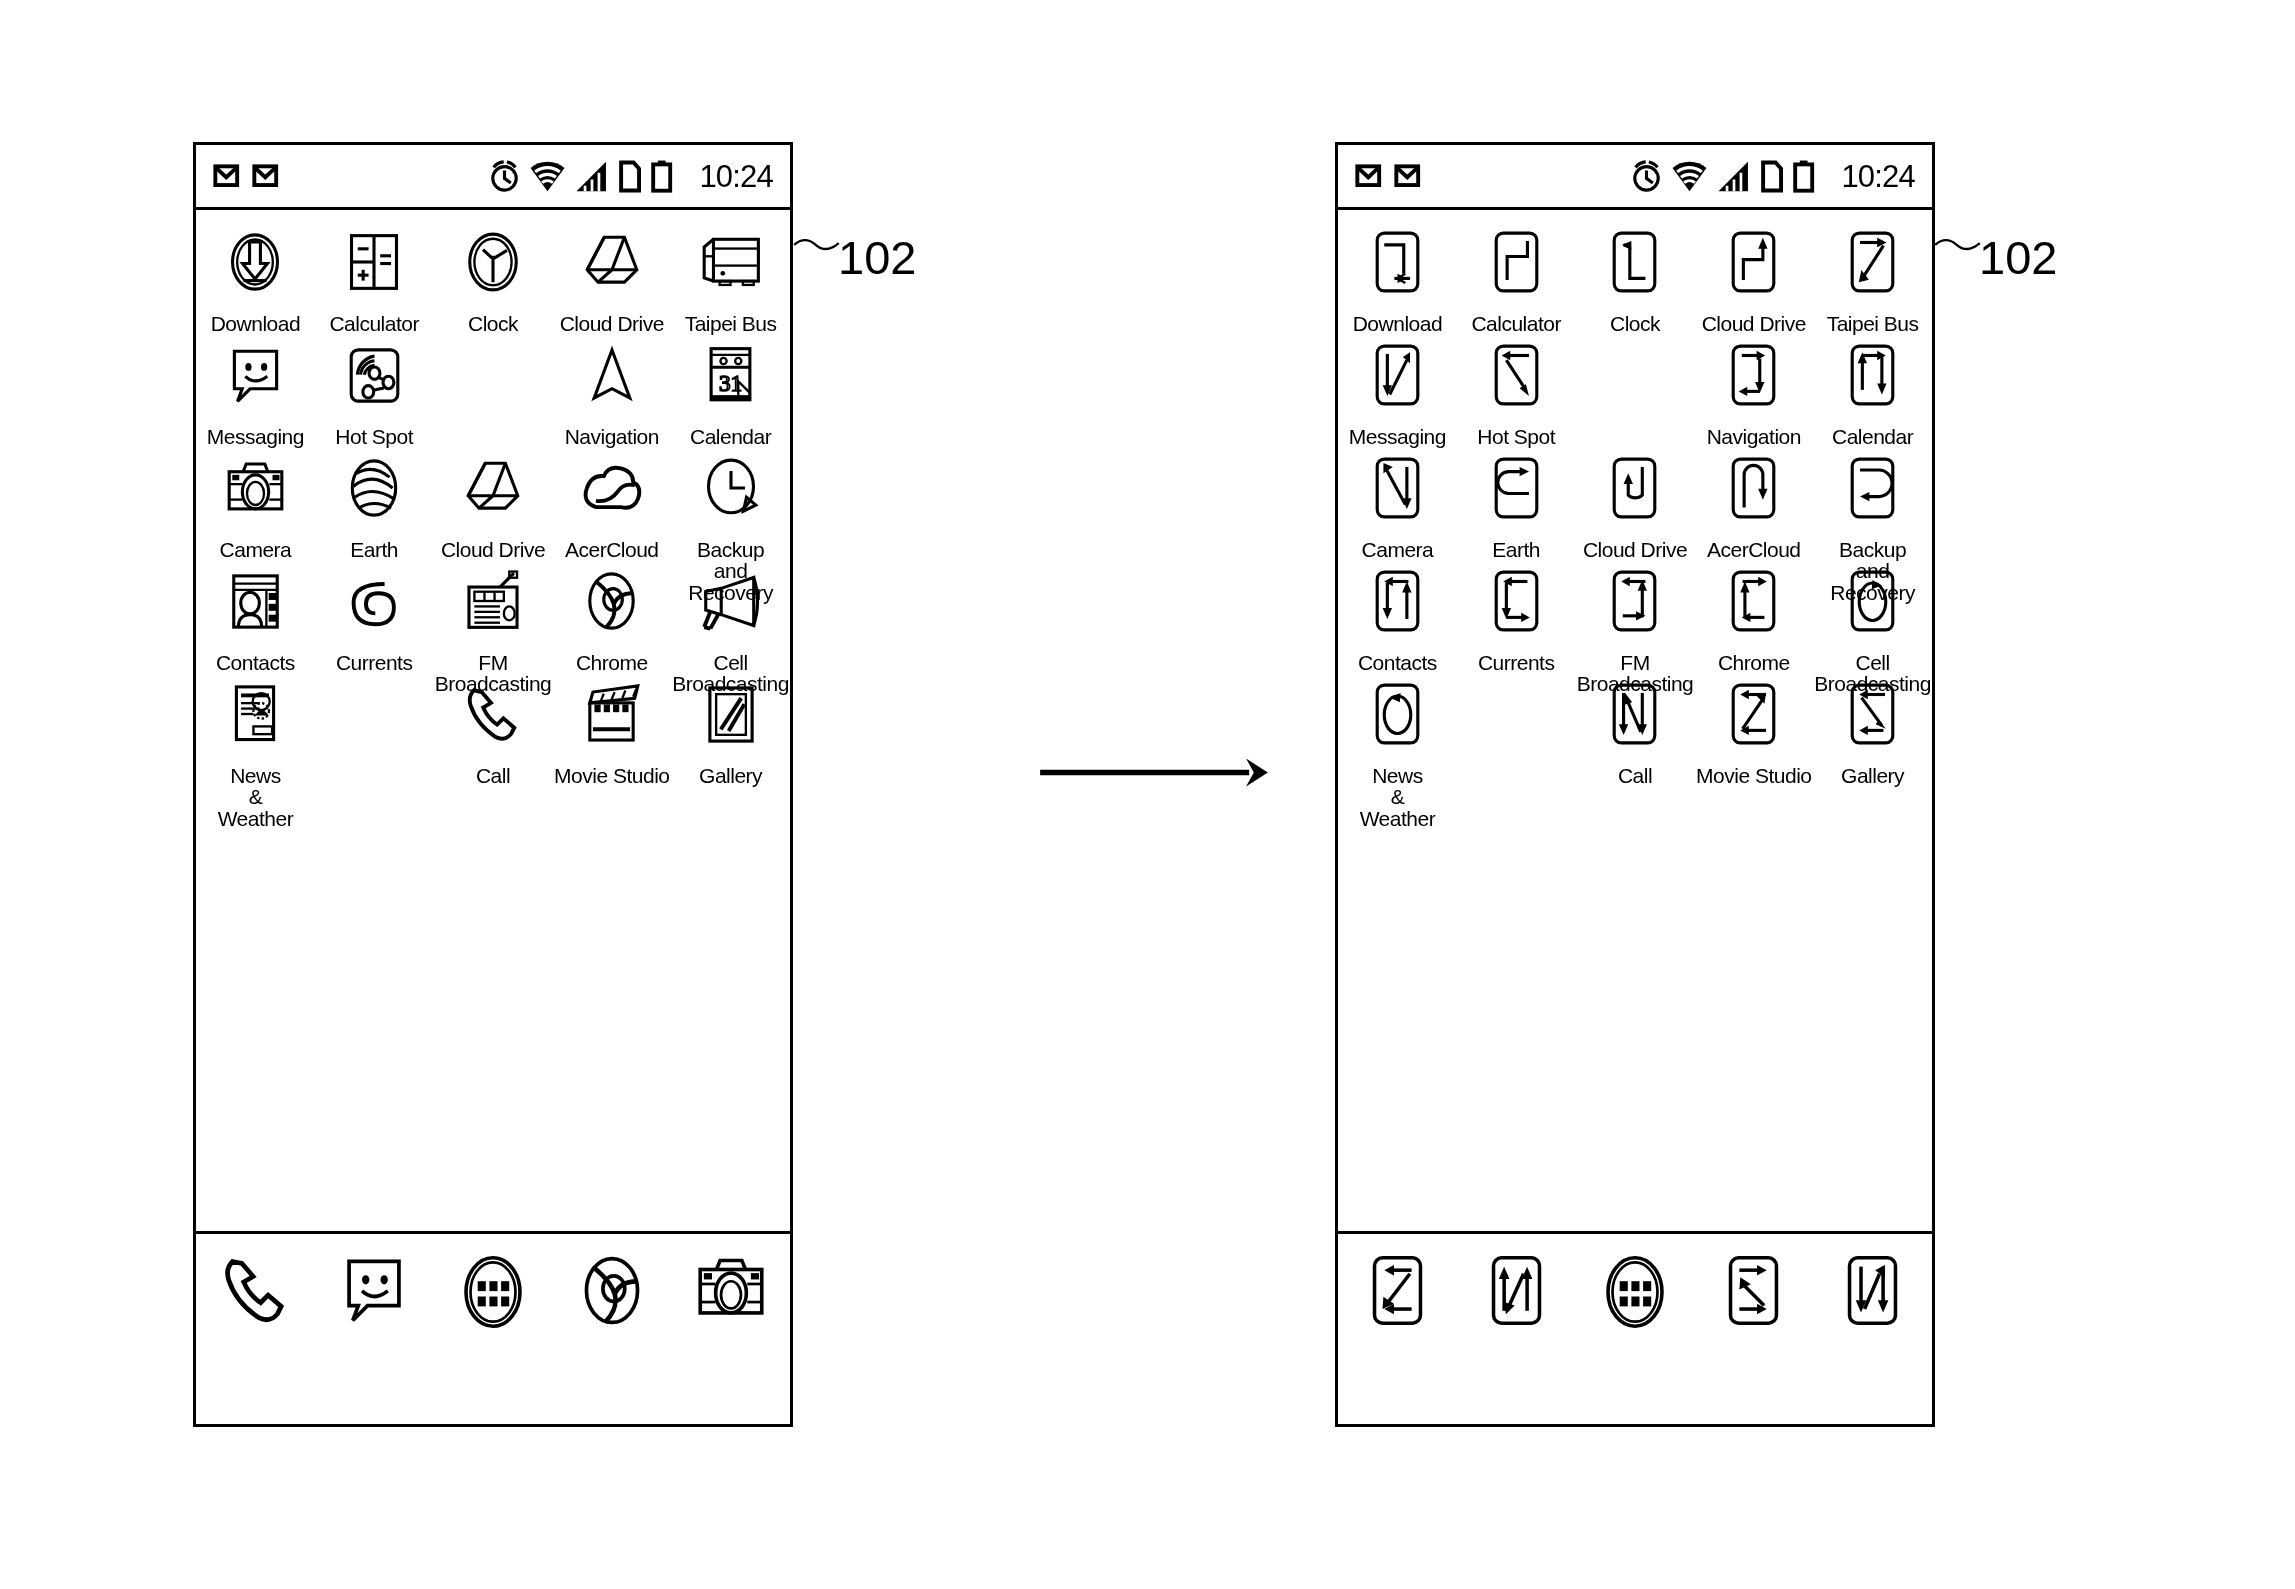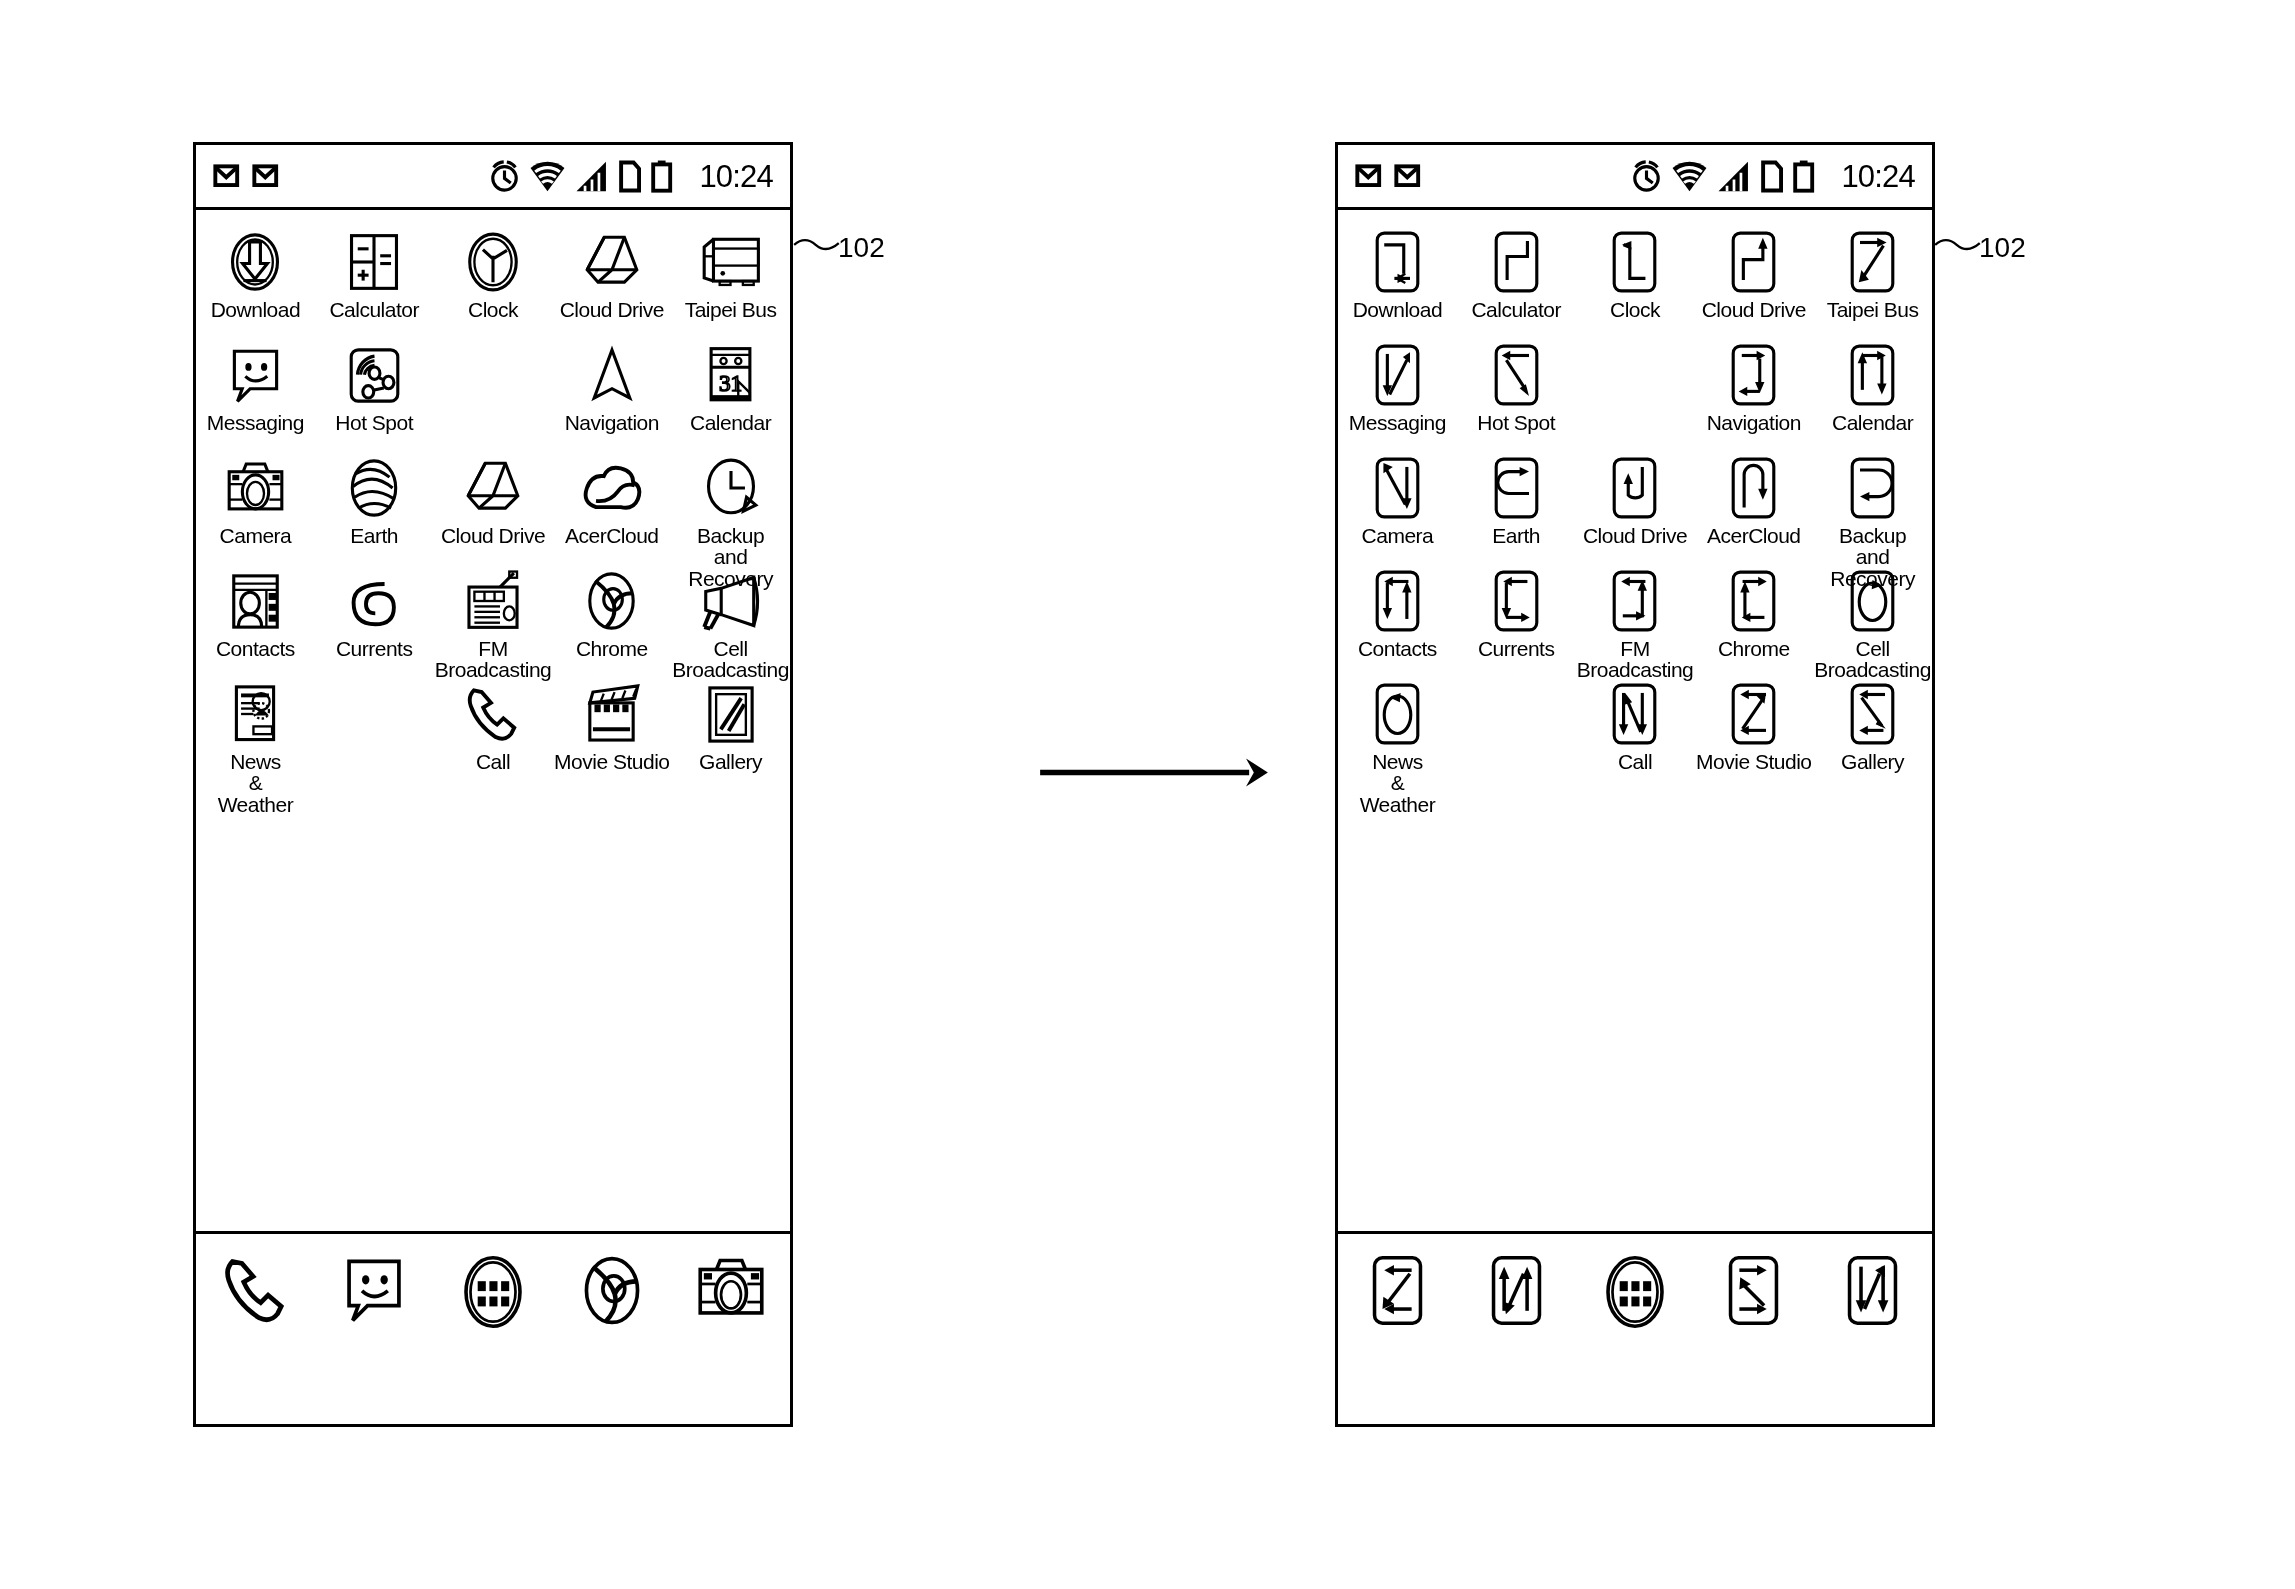--- a/index.html
+++ b/index.html
@@ -72,21 +72,21 @@
     flex-direction: column;
     align-items: center;
     position: relative;
   }
   .cell-icon {
     height: 64px;
     display: flex;
     align-items: center;
   }
   .cell-label {
-    margin-top: 5px;
+    margin-top: 19px;
     font-size: 21px;
     line-height: 1.02;
     text-align: center;
     white-space: pre-line;
     font-family: "Liberation Sans", sans-serif;
     letter-spacing: -0.5px;
   }
   .cell.empty .cell-icon, .cell.empty .cell-label { visibility: hidden; }
 
   
@@ -104,21 +104,21 @@
   .dock-cell {
     width: 20%;
     display: flex;
     align-items: center;
     justify-content: center;
   }
 
   
   .ref {
     position: absolute;
-    font-size: 28px;
+    font-size: 47px;
     font-family: "Liberation Sans", sans-serif;
     line-height: 1;
   }
   #ref-left  { left: 838px; top: 234px; }
   #ref-right { left: 1979px; top: 234px; }
   .ref-lead { position: absolute; }
   #lead-left  { left: 794px; top: 234px; }
   #lead-right { left: 1935px; top: 234px; }
 
   

